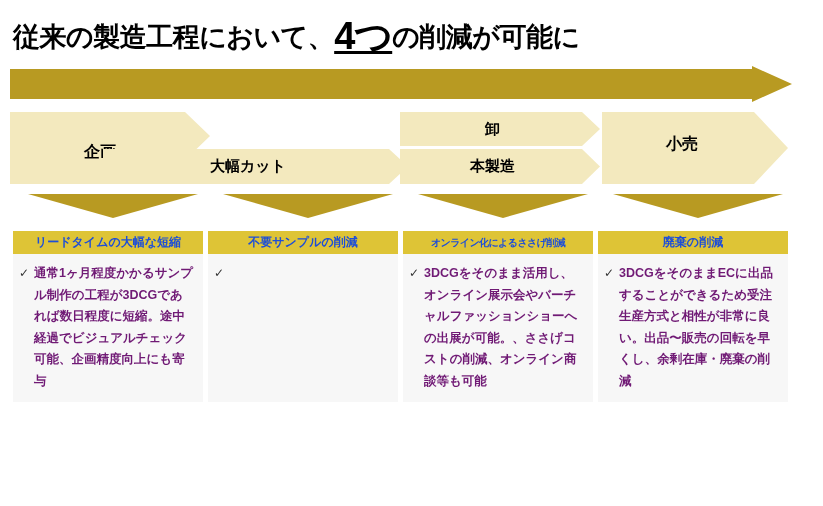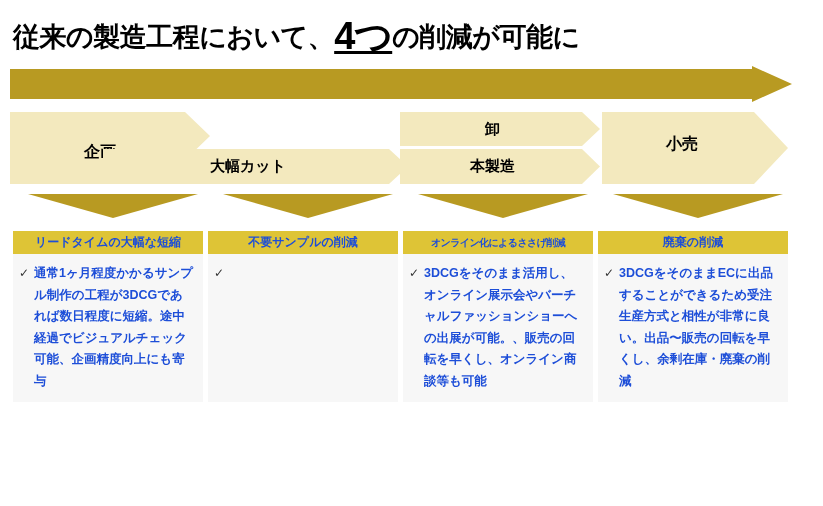--- a/index.html
+++ b/index.html
@@ -59,21 +59,21 @@
     box-sizing:border-box;
     display:flex;
     gap:5px;
   }
   .check{
     font-size:12px;color:#333;flex:0 0 auto;line-height:1.55;
     padding-top:1px;
   }
   .card-text{
     font-size:12.5px;font-weight:700;line-height:1.72;
-    color:#1d4ed8;
+    color:#701a75;
     flex:1 1 auto;
   }
 
   
   .title-bottom{
     position:absolute;left:10px;top:452px;
     font-size:25px;font-weight:700;
     letter-spacing:-1.2px;
     white-space:nowrap;
     line-height:1;
@@ -163,21 +163,21 @@
     <div class="card-head">不要サンプルの削減</div>
     <div class="card-body">
       <span class="check">✓</span>
     </div>
   </div>
 
   <div class="card" style="left:403px;">
     <div class="card-head condensed">オンライン化によるささげ削減</div>
     <div class="card-body">
       <span class="check">✓</span>
-      <span class="card-text">3DCGをそのまま活用し、オンライン展示会やバーチャルファッションショーへの出展が可能。、販売の回転を早くし、オンライン商談等も可能</span>
+      <span class="card-text">3DCGをそのまま活用し、オンライン展示会やバーチャルファッションショーへの出展が可能。、ささげコストの削減、オンライン商談等も可能</span>
     </div>
   </div>
 
   <div class="card" style="left:598px;">
     <div class="card-head">廃棄の削減</div>
     <div class="card-body">
       <span class="check">✓</span>
       <span class="card-text">3DCGをそのままECに出品することができるため受注生産方式と相性が非常に良い。出品〜販売の回転を早くし、余剰在庫・廃棄の削減</span>
     </div>
   </div>

